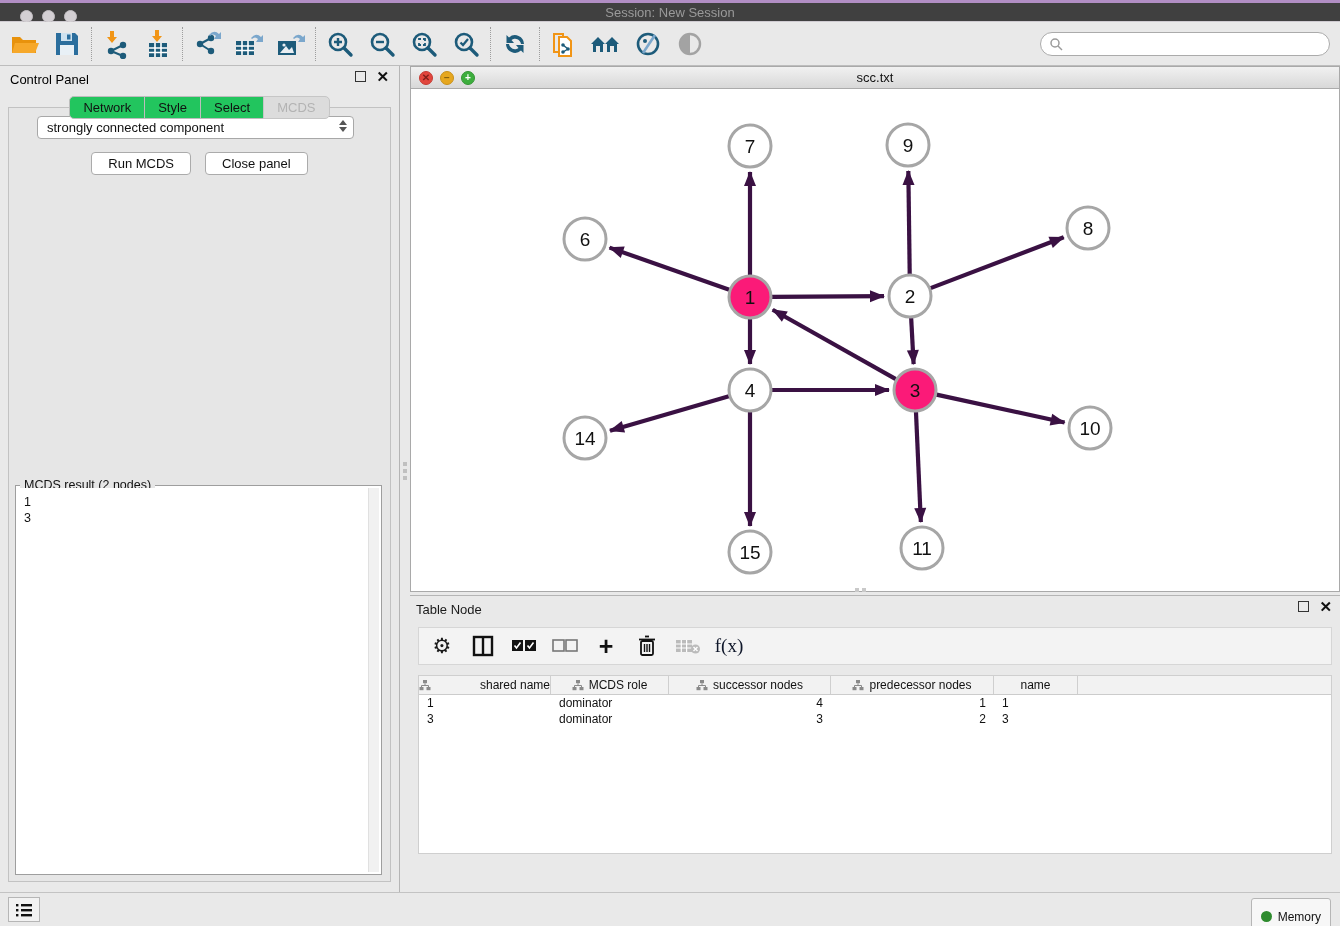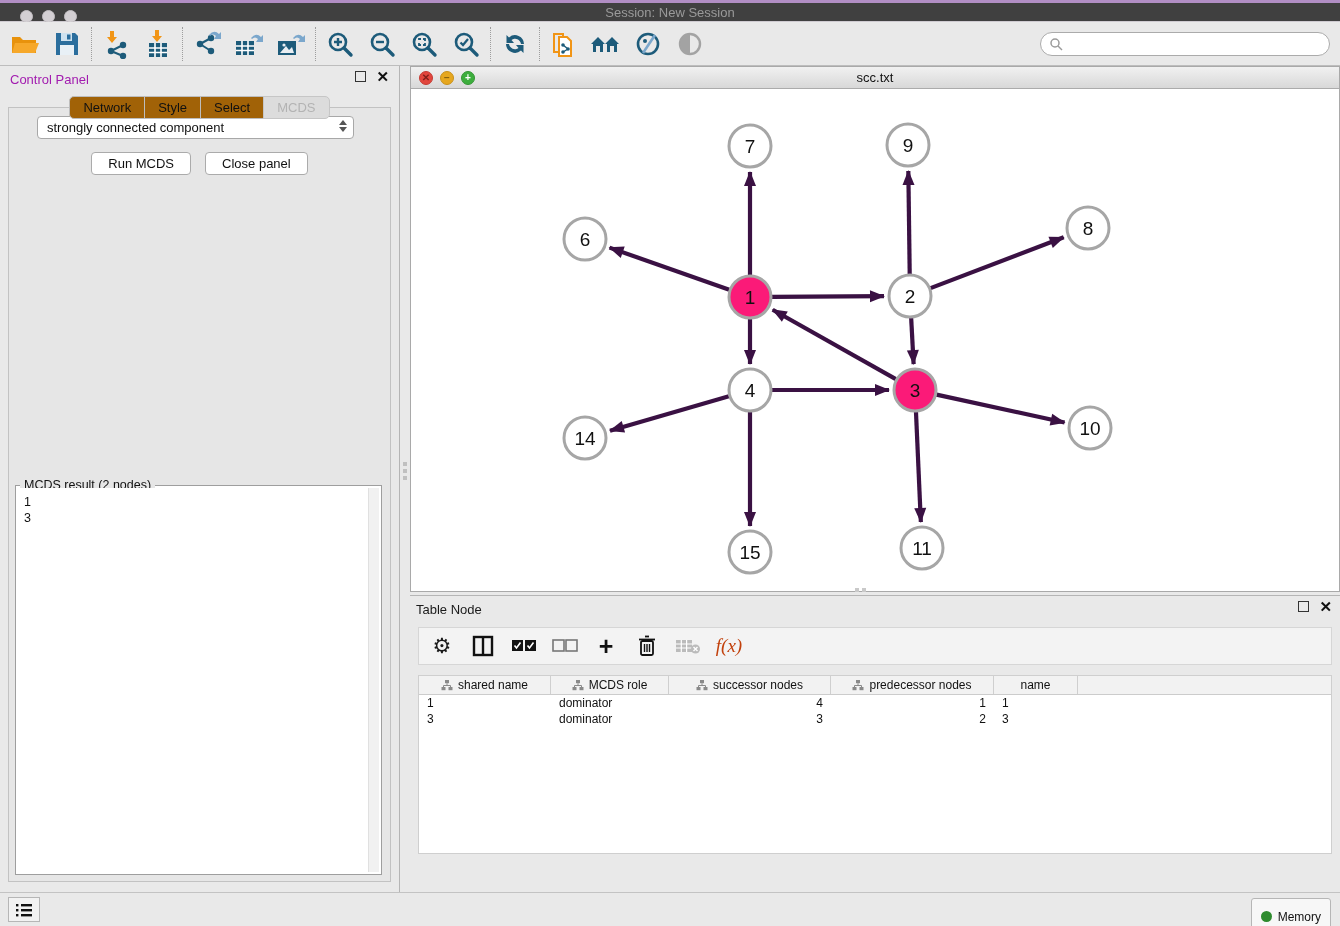--- a/index.html
+++ b/index.html
@@ -27,27 +27,27 @@
   .tbi { width:42px; height:36px; display:flex; align-items:center; justify-content:center; }
   .tbsep { width:1px; height:34px; border-left:1px dotted #9D9D9D; margin:0 3px; }
   .search-wrap { margin-left:auto; }
   .search-box {
     width:290px; height:24px; border:1px solid #ABABAB; border-radius:12px; background:#FFF;
     display:flex; align-items:center; padding:0 8px;
   }
   .search-box input { border:none; outline:none; flex:1; font-size:12px; font-family:"Liberation Sans",sans-serif; background:transparent; }
   
   .control-panel { position:absolute; left:0; top:66px; width:400px; height:826px; background:#E9E9E9; border-right:1px solid #B5B5B5; }
-  .panel-head { position:absolute; left:10px; top:6px; font-size:13px; color:#a21caf; }
+  .panel-head { position:absolute; left:10px; top:6px; font-size:13px; color:#000000; }
   .panel-icons { position:absolute; right:10px; top:5px; display:flex; gap:10px; align-items:center; }
   .float-icon { width:11px; height:11px; border:1.5px solid #333; display:block; }
   .close-icon { font-size:15px; font-weight:bold; color:#111; line-height:11px; }
   .cp-tabs { position:absolute; left:0; top:30px; width:100%; display:flex; justify-content:center; z-index:3; }
   .tabbtn {
-    border:1px solid #BDBDBD; background:#a16207; padding:3px 13px; font-size:13px; margin-left:-1px;
+    border:1px solid #BDBDBD; background:#22c55e; padding:3px 13px; font-size:13px; margin-left:-1px;
     color:#111;
   }
   .tabbtn:first-child { border-radius:5px 0 0 5px; margin-left:0; }
   .tabbtn:last-child { border-radius:0 5px 5px 0; }
   .tabbtn.active { background:#DCDCDC; color:#B3B3B3; border-color:#C6C6C6; }
   .cp-content { position:absolute; left:8px; right:8px; top:41px; bottom:10px; background:#E6E6E6; border:1px solid #C2C2C2; }
   .opt-label { text-align:center; margin-top:24px; font-size:13px; color:#111; }
   .dropdown {
     margin:8px 36px 0 28px; height:23px; background:#FFF; border:1px solid #A8A8A8; border-radius:4px;
     display:flex; align-items:center; padding-left:9px; position:relative; font-size:13px;
@@ -79,21 +79,21 @@
   .hsplit-grip { position:absolute; left:855px; top:588px; display:flex; gap:3px; }
   .hsplit-grip i { width:4px; height:4px; background:#C9C9C9; display:block; }
   
   .table-panel { position:absolute; left:410px; top:595px; width:930px; height:297px; background:#E9E9E9; border-top:1px solid #B5B5B5; }
   .tp-head { position:absolute; left:6px; top:6px; font-size:13px; color:#1A1A1A; }
   .tp-icons { position:absolute; right:8px; top:5px; display:flex; gap:10px; align-items:center; }
   .tp-toolbar { position:absolute; left:8px; right:8px; top:31px; height:38px; background:#F3F3F3; border:1px solid #D6D6D6; display:flex; align-items:center; padding-left:10px; gap:15px; }
   .tpi { width:26px; height:26px; display:flex; align-items:center; justify-content:center; }
   .gear { font-size:21px; color:#1A1A1A; }
   .plus { font-size:25px; font-weight:bold; color:#111; line-height:20px; }
-  .fx { font-family:"Liberation Serif",serif; font-style:italic; font-size:19px; color:#c2410c; }
+  .fx { font-family:"Liberation Serif",serif; font-size:19px; color:#0f172a; }
   .tbl { position:absolute; left:8px; right:8px; top:79px; bottom:38px; background:#FFF; border:1px solid #CFCFCF; overflow:hidden; }
   .tbl-header { display:flex; height:19px; background:#F2F2F2; border-bottom:1px solid #CCC; }
   .tbl-header .hcell { display:flex; align-items:center; justify-content:center; gap:5px; font-size:12px; color:#111; border-right:1px solid #CFCFCF; }
   .tbl-row { display:flex; height:16px; }
   .tbl-row .cell { font-size:12px; color:#111; line-height:16px; padding:0 8px; white-space:nowrap; overflow:hidden; }
   .tp-tabs { position:absolute; left:0; right:0; bottom:8px; display:flex; justify-content:center; }
   
   .statusbar { position:absolute; left:0; top:892px; width:1340px; height:34px; background:#E9E9E9; border-top:1px solid #C3C3C3; }
   .list-btn { position:absolute; left:8px; top:4px; width:32px; height:25px; background:#F2F2F2; border:1px solid #B6B6B6; display:flex; align-items:center; justify-content:center; }
   .memory-btn { position:absolute; right:9px; top:5px; height:37px; background:#F7F7F7; border:1px solid #B6B6B6; border-radius:3px; display:flex; align-items:center; gap:6px; padding:0 9px; font-size:12px; color:#111; }
@@ -397,21 +397,21 @@
         <circle cx="20.5" cy="12" r="4.5" fill="#BBB"></circle>
         <path d="M18.5 10 L22.5 14 M22.5 10 L18.5 14" stroke="#FFF" stroke-width="1.4"></path>
       </svg>
     </div>
     <div class="tpi">
         <span class="fx">f(x)</span>
       </div>
   </div>
   <div class="tbl">
     <div class="tbl-header" id="tbl-header">
-        <div class="hcell" style="width: 132px;">
+        <div class="hcell" style="width: 132px; justify-content: space-between;">
           <svg width="12" height="11" viewBox="0 0 12 11">
             <rect x="4" y="0" width="4" height="3.2" fill="#8A8A8A"></rect>
             <rect x="0.5" y="7" width="4" height="3.2" fill="#8A8A8A"></rect>
             <rect x="7.5" y="7" width="4" height="3.2" fill="#8A8A8A"></rect>
             <path d="M6 3.2 V5.5 M2.5 7 V5.5 H9.5 V7" stroke="#8A8A8A" stroke-width="1" fill="none"></path>
           </svg>
           <span>shared name</span>
         </div>
         <div class="hcell" style="width: 118px;">
           <svg width="12" height="11" viewBox="0 0 12 11">

